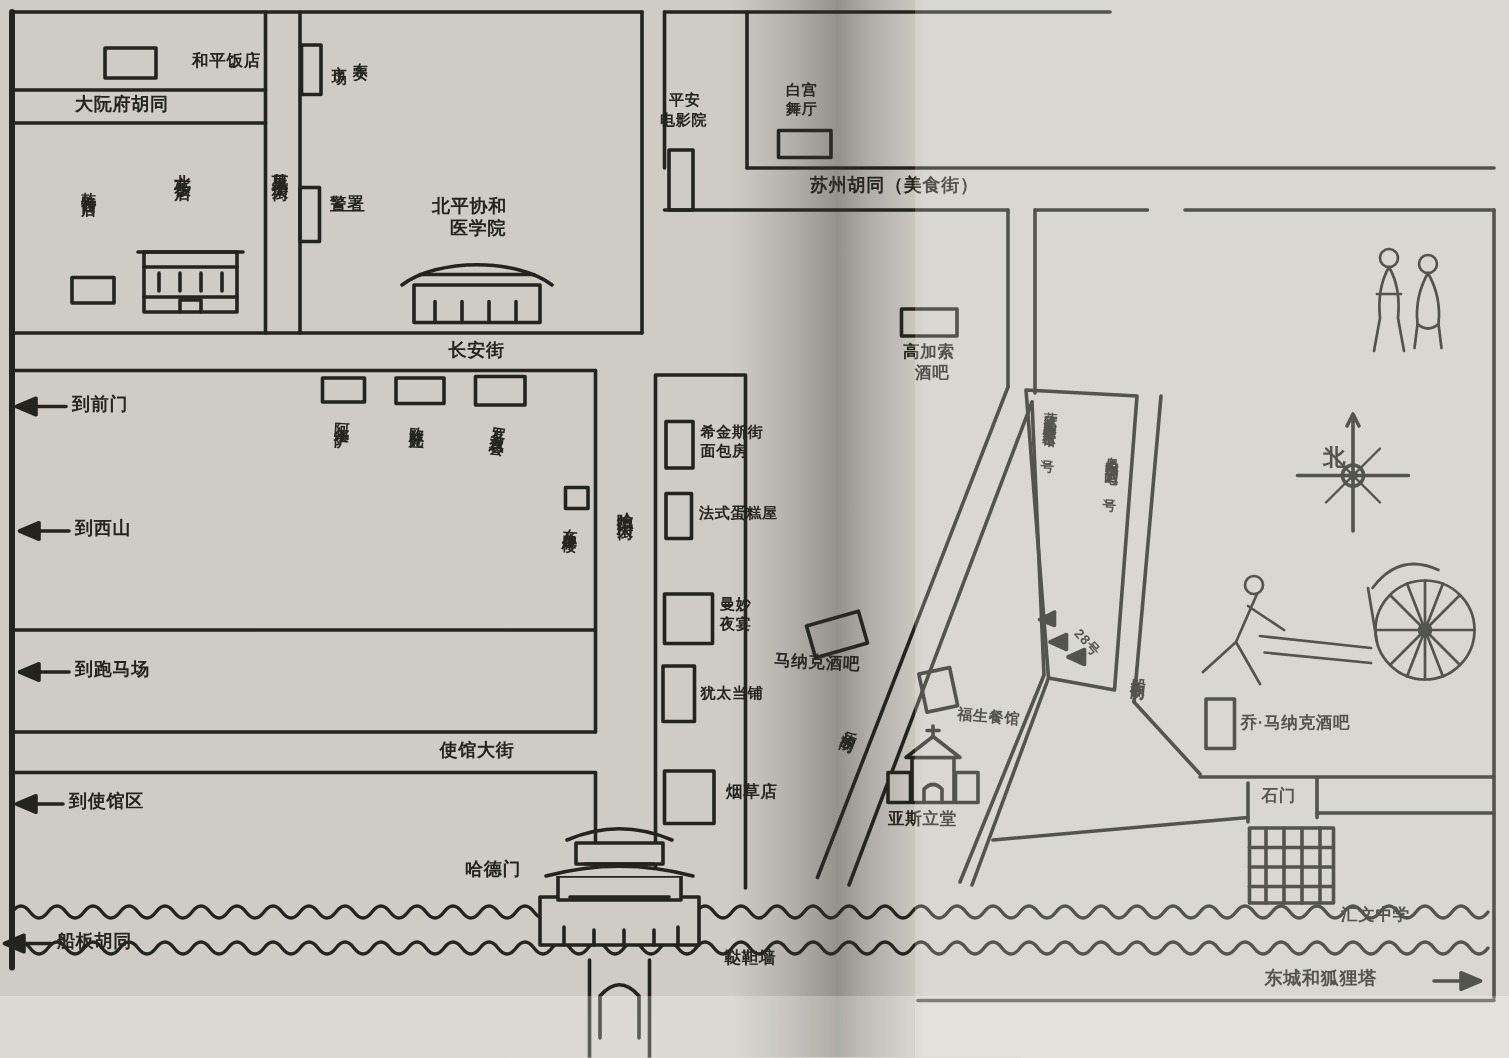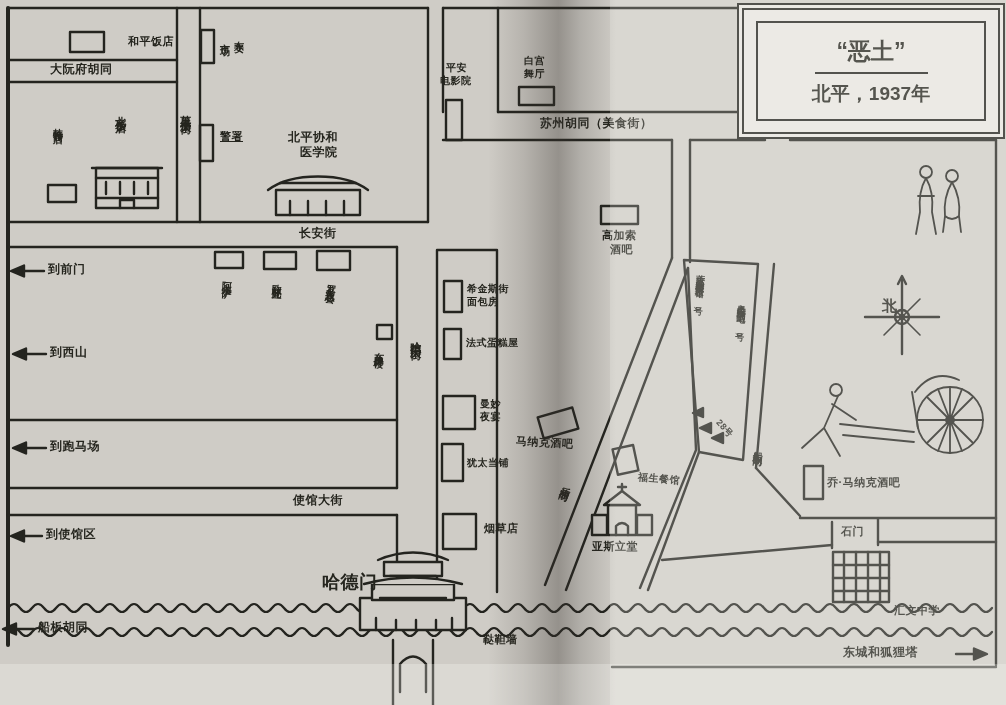--- a/index.html
+++ b/index.html
@@ -8,21 +8,21 @@
   .rightlight{position:absolute;left:610px;top:0;width:396px;height:705px;
         background:rgba(255,255,250,.22);pointer-events:none;}
   .gutter{position:absolute;left:488px;top:0;width:128px;height:705px;pointer-events:none;
         background:linear-gradient(90deg,rgba(0,0,0,0) 0%,rgba(55,50,45,.16) 28%,rgba(55,50,45,.38) 55%,rgba(40,38,35,.18) 72%,rgba(0,0,0,0) 100%);}
   .botfade{position:absolute;left:0;top:664px;width:1006px;height:41px;background:rgba(255,255,252,.25);pointer-events:none;}
   svg{position:absolute;left:0;top:0;}
   .lb{position:absolute;white-space:nowrap;line-height:1.06;color:#25251e;
       font-weight:600;letter-spacing:.5px;}
   .v{writing-mode:vertical-rl;letter-spacing:2px;}
   .s9{font-size:9px;} .s10{font-size:10px;} .s11{font-size:11px;} .s12{font-size:12px;}
-  .s13{font-size:18px;margin-left:12px;} .s15{font-size:15px;font-weight:700;}
+  .s13{font-size:12px;} .s15{font-size:15px;font-weight:700;}
   .titlebox{position:absolute;left:742px;top:8px;width:254px;height:122px;
       background:#e7e5df;border:2px solid #23231e;box-shadow:0 0 0 3px #e7e5df,0 0 0 5px #23231e;
       display:flex;align-items:center;justify-content:center;}
   .titleinner{border:2px solid #23231e;width:226px;height:96px;display:flex;flex-direction:column;
       align-items:center;justify-content:center;}
   .t1{font-size:23px;font-weight:700;border-bottom:2px solid #23231e;padding:0 22px 5px 22px;}
   .t2{font-size:19px;font-weight:700;margin-top:7px;}
 </style>
 </head>
 <body>
@@ -179,26 +179,20 @@
         <path d="M24,536 H42"></path>
           <path d="M24,530.5 L11,536 L24,541.5 Z" fill="#24241f"></path>
         <path d="M16,629 H34"></path>
           <path d="M16,623.5 L3,629 L16,634.5 Z" fill="#24241f"></path>
         <path d="M956,654 H974"></path>
           <path d="M974,648.5 L987,654 L974,659.5 Z" fill="#24241f"></path>
       </g>
     </g>
   </svg>
 
-  <div class="titlebox">
-    <div class="titleinner">
-      <div class="t1">“恶土”</div>
-      <div class="t2">北平，1937年</div>
-    </div>
-  </div>
 
   <div class="lb s12" style="left:50px;top:63px;">大阮府胡同</div>
   <div class="lb s11 v" style="left:179px;top:106px;height:86px;">莫里循大街</div>
   <div class="lb s12" style="left:299px;top:227px;">长安街</div>
   <div class="lb s11 v" style="left:409px;top:332px;height:86px;">哈德门大街</div>
   <div class="lb s12" style="left:540px;top:117px;">苏州胡同（美食街）</div>
   <div class="lb s12" style="left:293px;top:494px;">使馆大街</div>
   <div class="lb s10 v" style="left:553px;top:477px;height:62px;transform:rotate(21deg);">后沟胡同</div>
   <div class="lb s10 v" style="left:750px;top:443px;height:62px;transform:rotate(6deg);">船板胡同</div>
   <div class="lb s11" style="left:483px;top:634px;">鞑靼墙</div>

